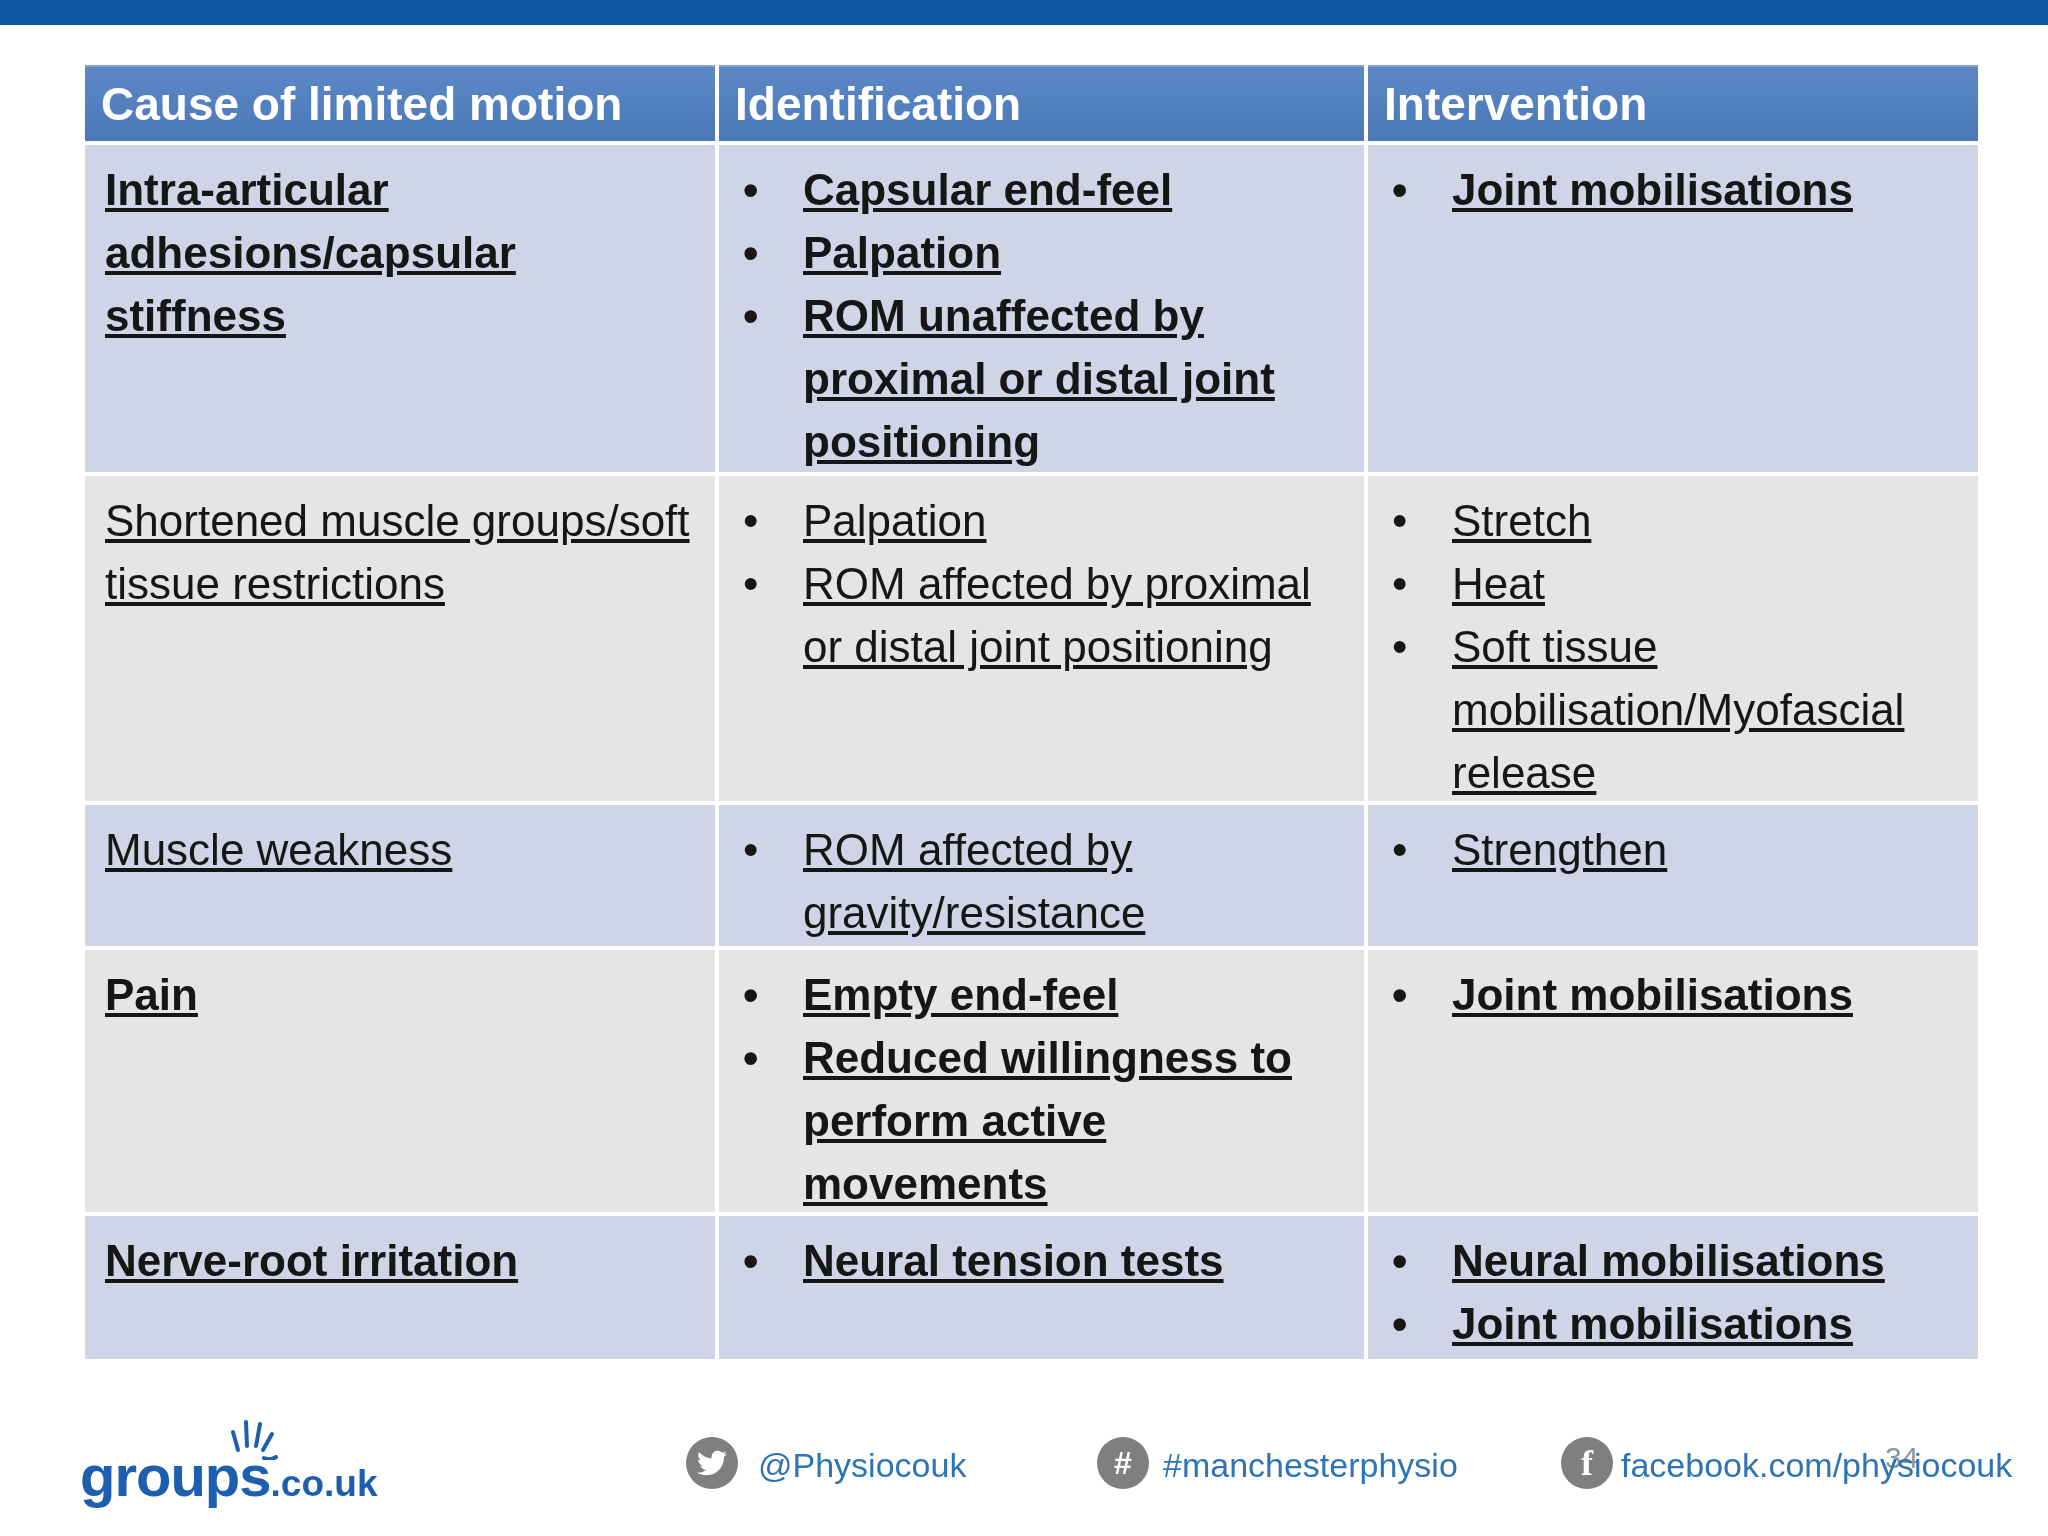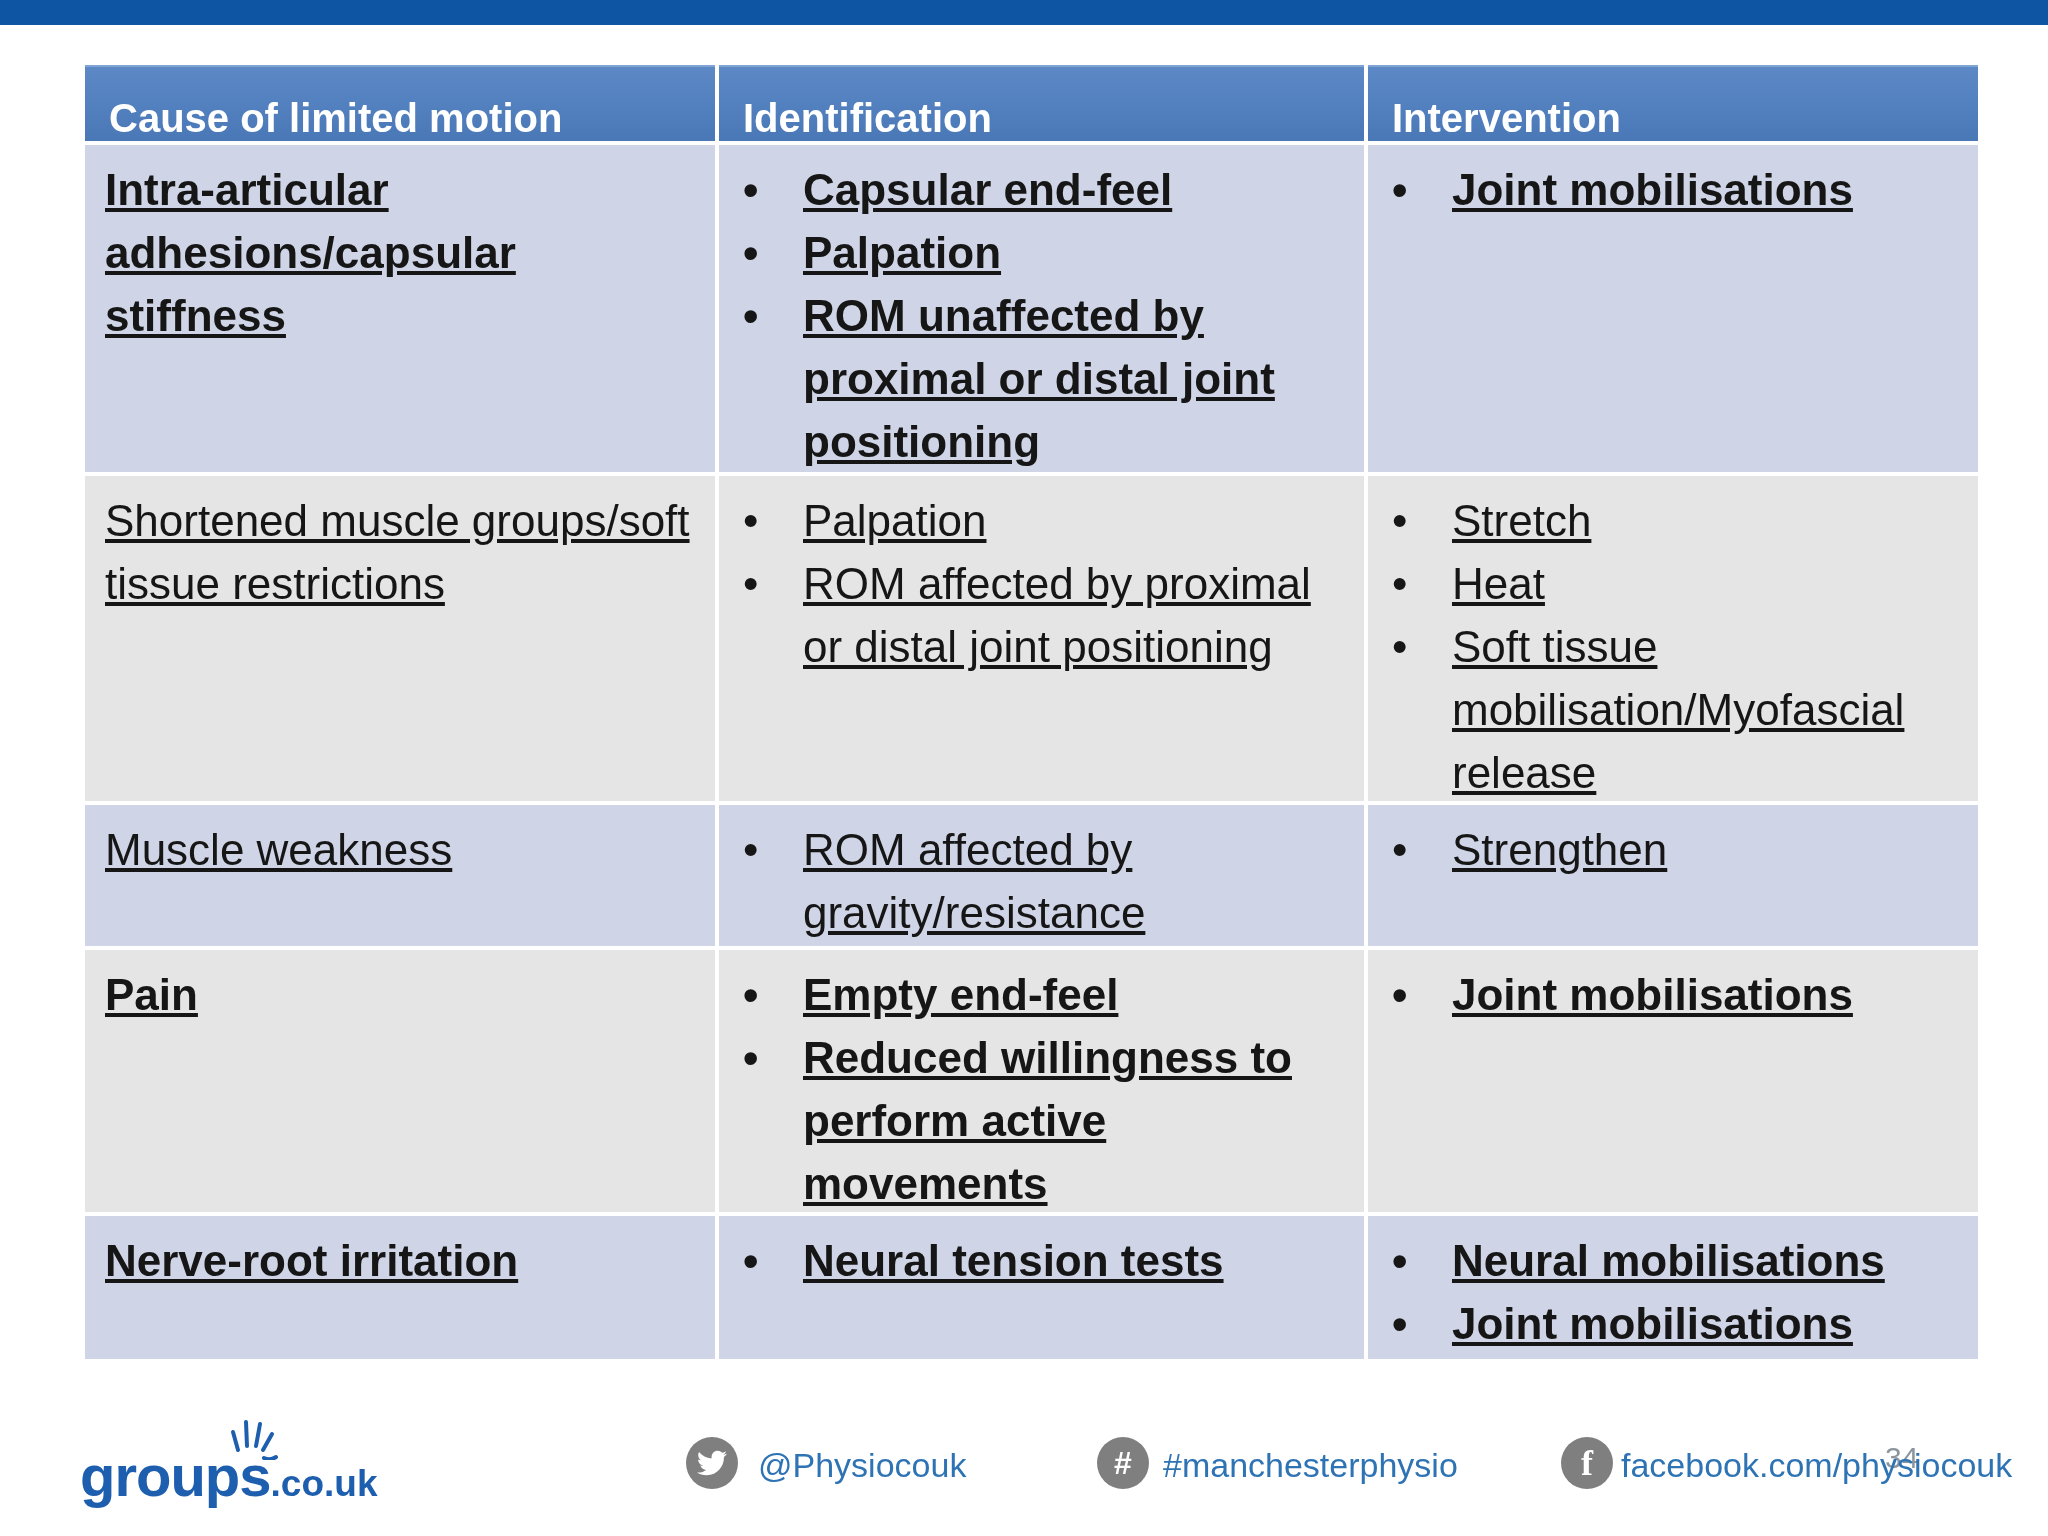--- a/index.html
+++ b/index.html
@@ -12,22 +12,22 @@
   
   .tbl {
     position:absolute; left:85px; top:65px;
     display:grid;
     grid-template-columns:630px 645px 610px;
     grid-template-rows:76px 327px 325px 141px 262px 143px;
     gap:4px;
   }
   .th {
     background:linear-gradient(#5c88c6,#4a78b6);
-    color:#ffffff; font-size:40px; font-weight:700;
-    display:flex; align-items:flex-end; padding-left:24px;
+    color:#ffffff; font-size:46px; font-weight:700;
+    display:flex; align-items:center; padding-left:16px;
     border-top:2px solid #7fa5d4;
   }
   .cell { font-size:44px; line-height:63px; color:#161616;text-decoration:underline; }
   .banda { background:#cfd5e7; }
   .bandb { background:#e5e5e5; }
   .bold  { font-weight:700; }
   .cause { padding:13px 16px 0 20px; }
   ul.blist { list-style:none; margin:0; padding:13px 24px 0 0; }
   ul.blist li { position:relative; padding-left:84px; }
   ul.blist li::before { content:"\2022"; position:absolute; left:24px; top:0; }

